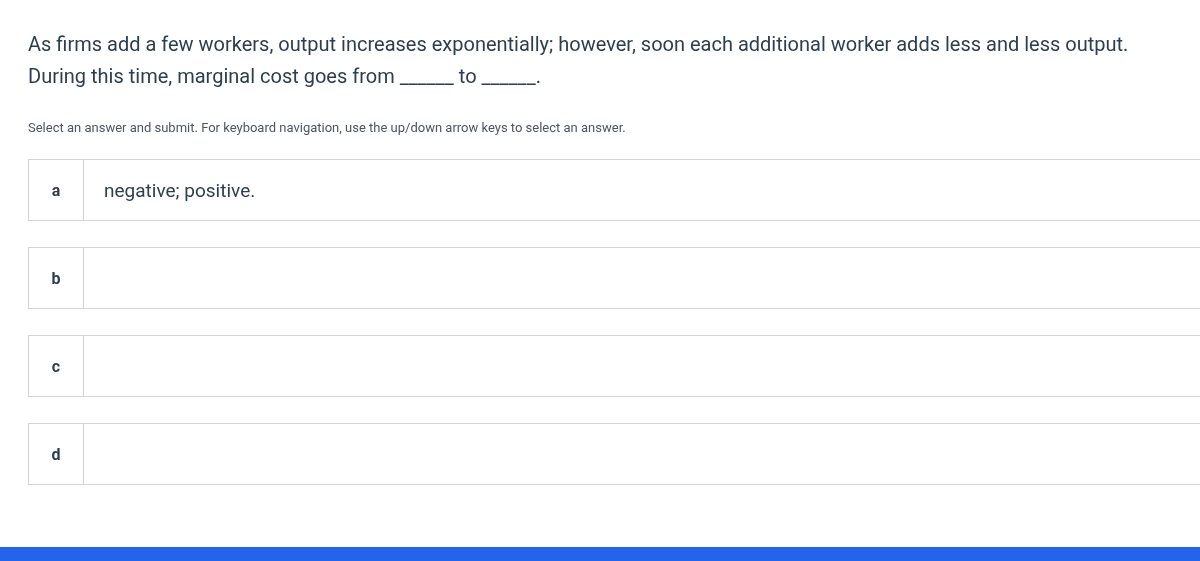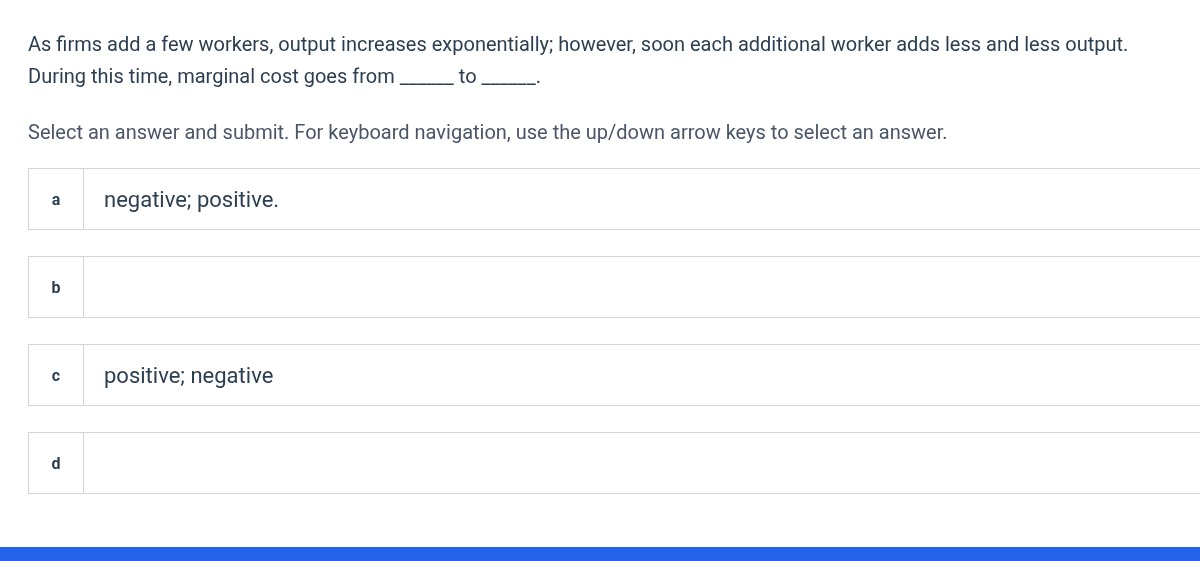--- a/index.html
+++ b/index.html
@@ -19,21 +19,21 @@
       padding: 28px 0 8px 28px;
     }
     .question-text {
       font-size: 20px;
       line-height: 1.6;
       color: #2c3e50;
       margin-bottom: 28px;
       padding-right: 20px;
     }
     .instruction-text {
-      font-size: 20px;
+      font-size: 13px;
       color: #4a5568;
       margin-bottom: 24px;
       padding-left: 0;
     }
     .options-list {
       display: flex;
       flex-direction: column;
       gap: 26px;
     }
     .option-row {
@@ -52,21 +52,21 @@
       font-weight: 700;
       font-size: 16px;
       color: #2c3e50;
       border-left: 1px solid #d1d5db;
       border-right: 1px solid #d1d5db;
     }
     .option-text {
       display: flex;
       align-items: center;
       padding-left: 20px;
-      font-size: 22px;
+      font-size: 19px;
       color: #2c3e50;
     }
     .bottom-bar {
       position: absolute;
       bottom: 0;
       left: 0;
       right: 0;
       height: 14px;
       background: #2563eb;
     }
@@ -80,21 +80,20 @@
   <div class="options-list">
     <div class="option-row">
       <div class="option-letter">a</div>
       <div class="option-text">negative; positive.</div>
     </div>
     <div class="option-row">
       <div class="option-letter">b</div>
     </div>
     <div class="option-row">
       <div class="option-letter">c</div>
-      <div class="option-text">positive; negative</div>
     </div>
     <div class="option-row">
       <div class="option-letter">d</div>
     </div>
   </div>
 </div>
 
 <div class="bottom-bar"></div>
 
 </body></html>

